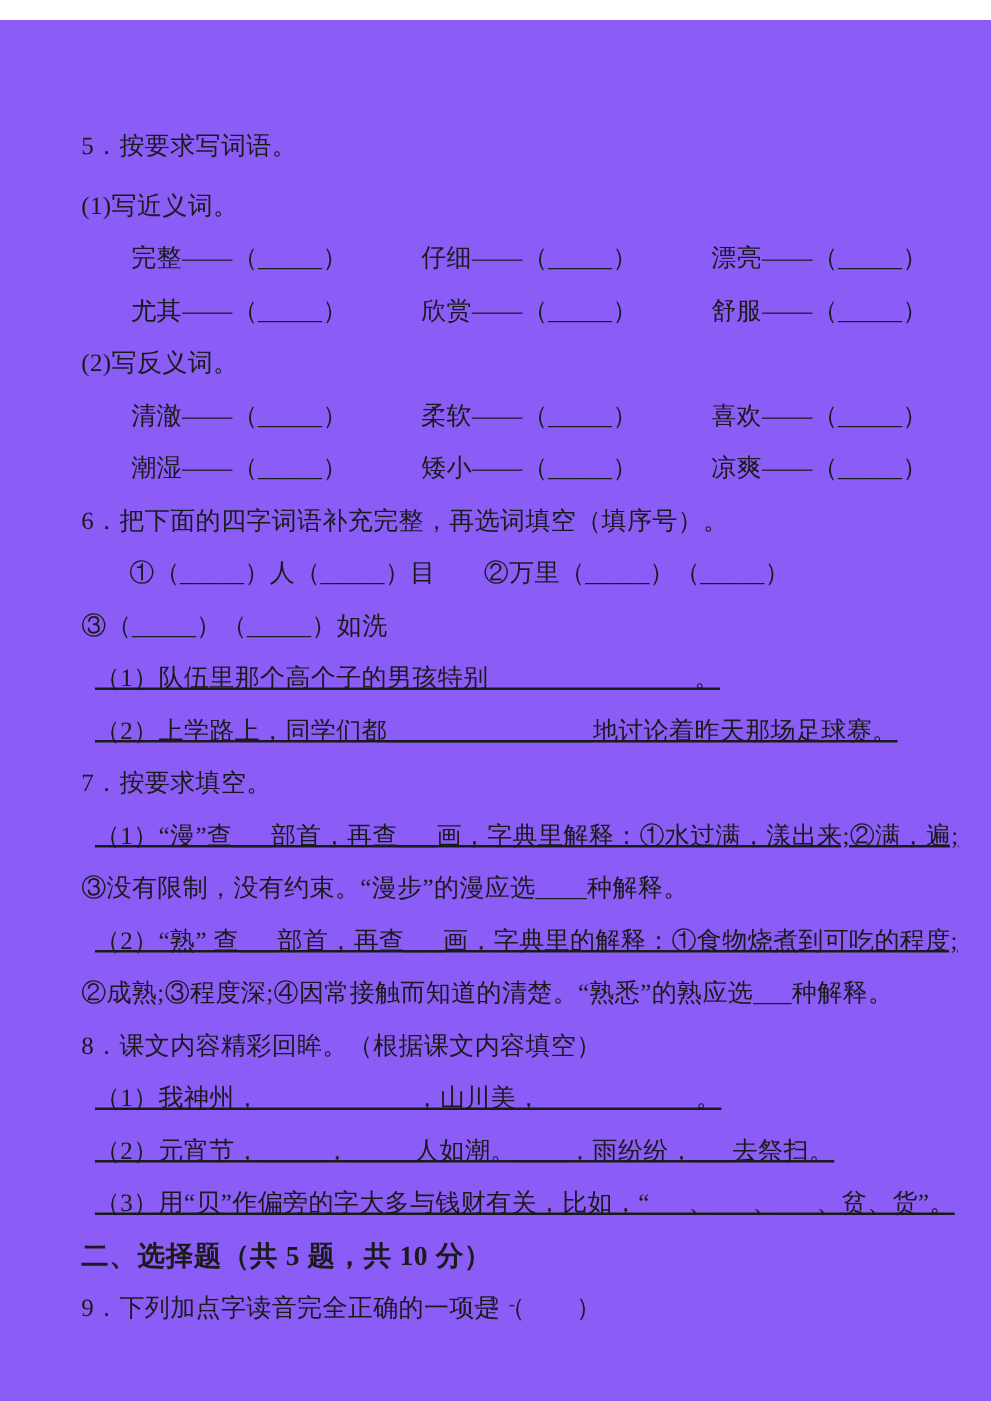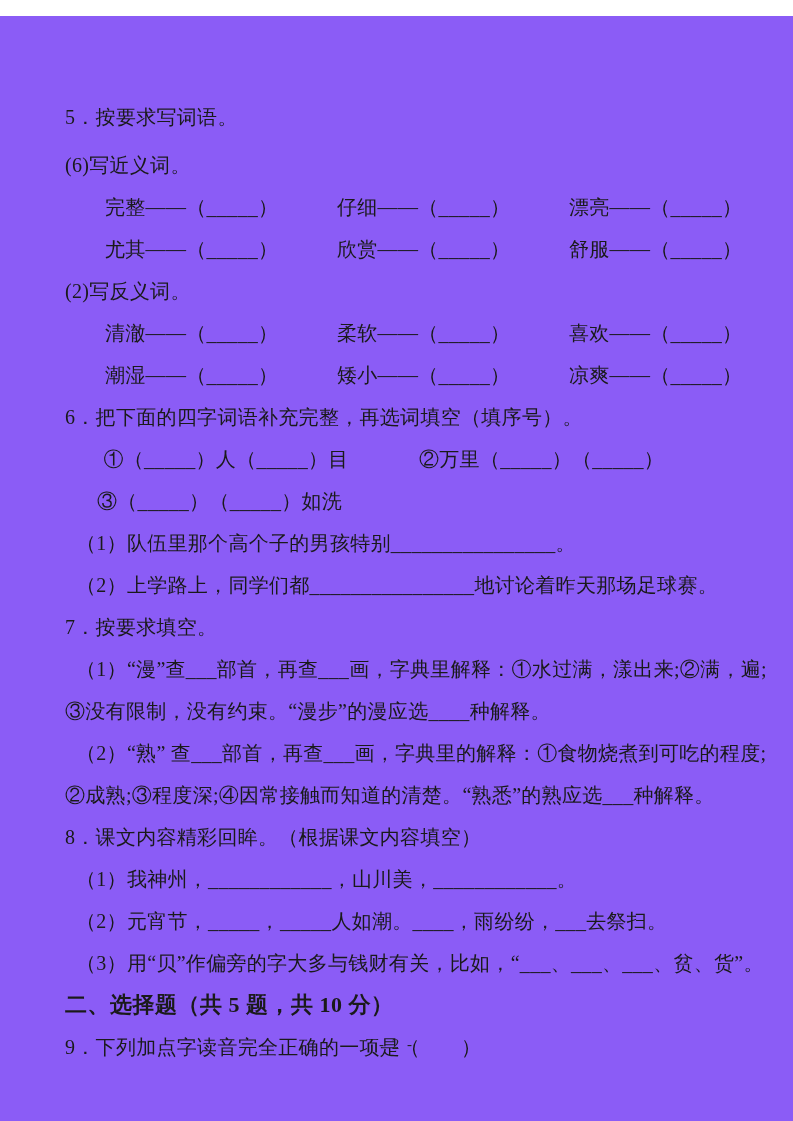--- a/index.html
+++ b/index.html
@@ -21,27 +21,27 @@
     overflow: hidden;
   }
   .line {
     height: 42px;
     line-height: 42px;
     font-size: 20px;
     white-space: nowrap;
     letter-spacing: 0.3px;
   }
   .gap { margin-top: 6px; }
-  .indent { padding-left: 11px; }
+  .indent { padding-left: 11px; text-decoration: underline; }
   .cols3 { display: flex; }
   .cols3 .col { width: 192px; flex: 0 0 auto; margin-left: 40px; }
   .cols3 .col:last-child { width: auto; }
   .cols2 { display: flex; }
   .cols2 .col { width: 322px; flex: 0 0 auto; text-align: center; }
-  .cols2 .col:last-child { width: auto; margin-left: 32px; }
+  .cols2 .col:last-child { width: auto; }
   .section-header {
     font-weight: bold;
     font-size: 22px;
     letter-spacing: 0.5px;
   }
   .pagenum {
     position: absolute;
     left: 0;
     top: 1036px;
     width: 100%;
@@ -51,21 +51,21 @@
     letter-spacing: 2px;
   }
 </style>
 </head>
 <body>
 
 <div class="page">
 
   <div class="line">5．按要求写词语。</div>
 
-  <div class="line gap">(6)写近义词。</div>
+  <div class="line gap">(1)写近义词。</div>
 
   <div class="line cols3">
     <span class="col">完整——（_____）</span>
     <span class="col">仔细——（_____）</span>
     <span class="col">漂亮——（_____）</span>
   </div>
 
   <div class="line cols3">
     <span class="col">尤其——（_____）</span>
     <span class="col">欣赏——（_____）</span>

